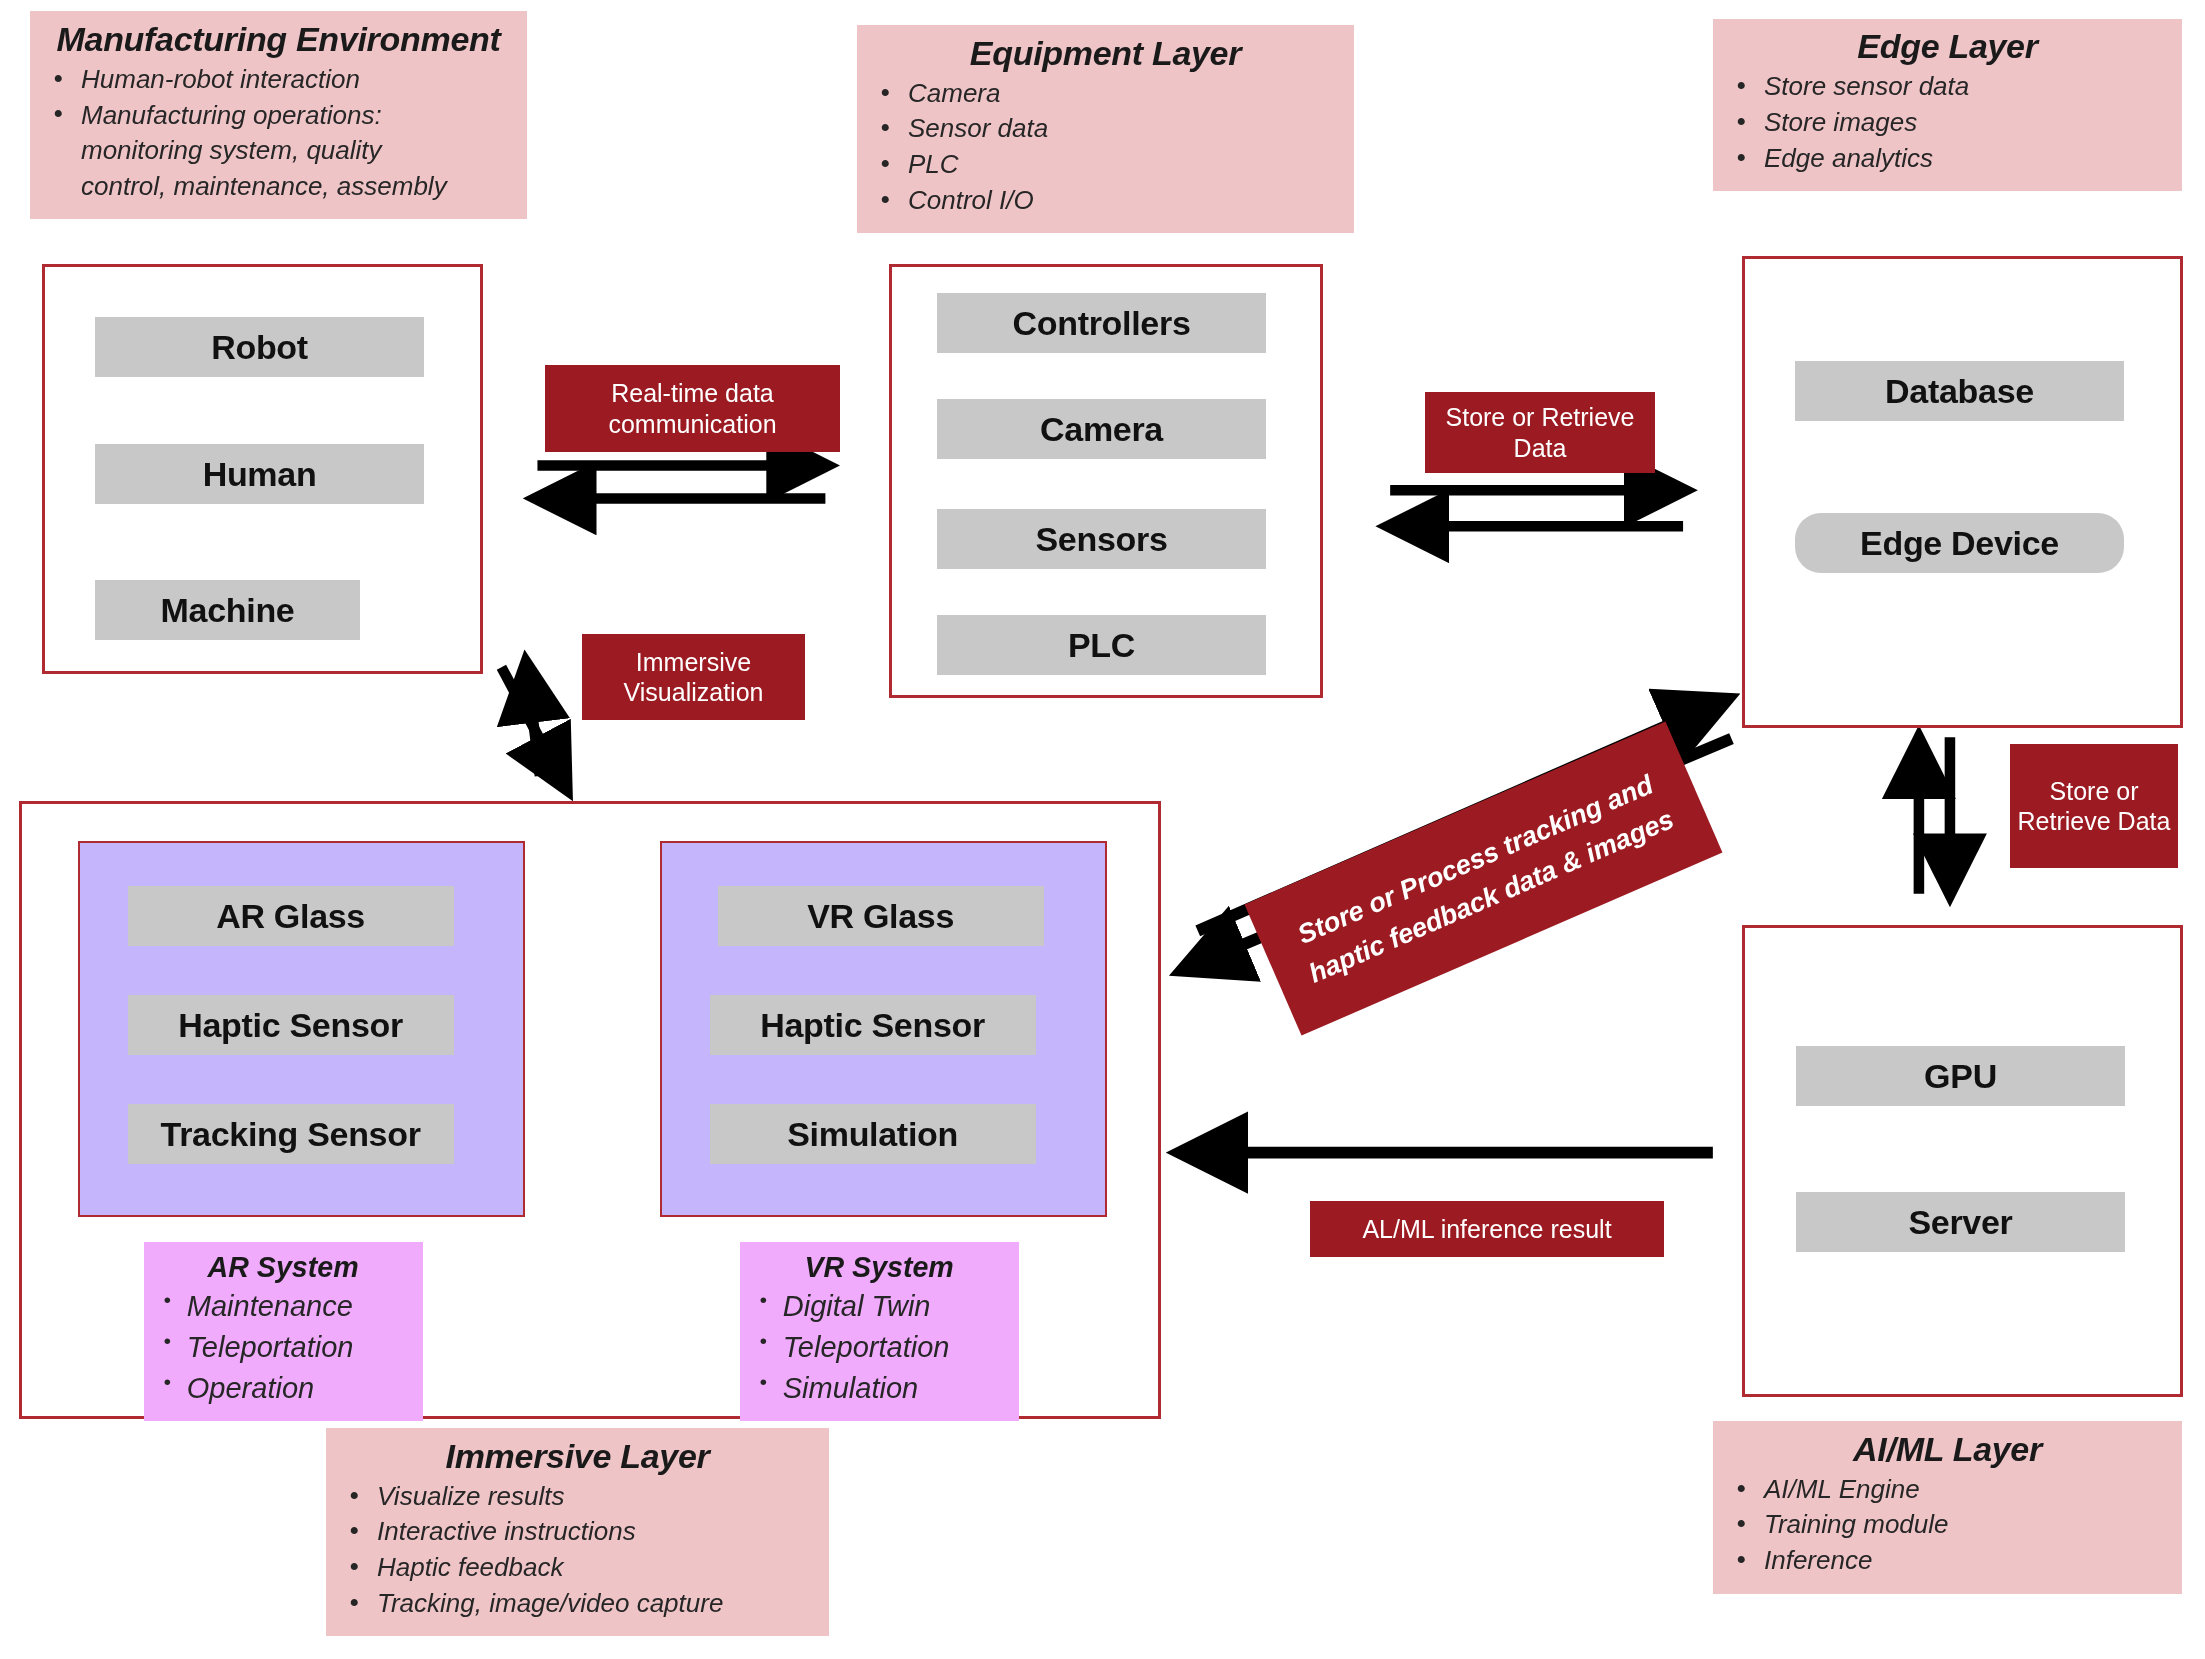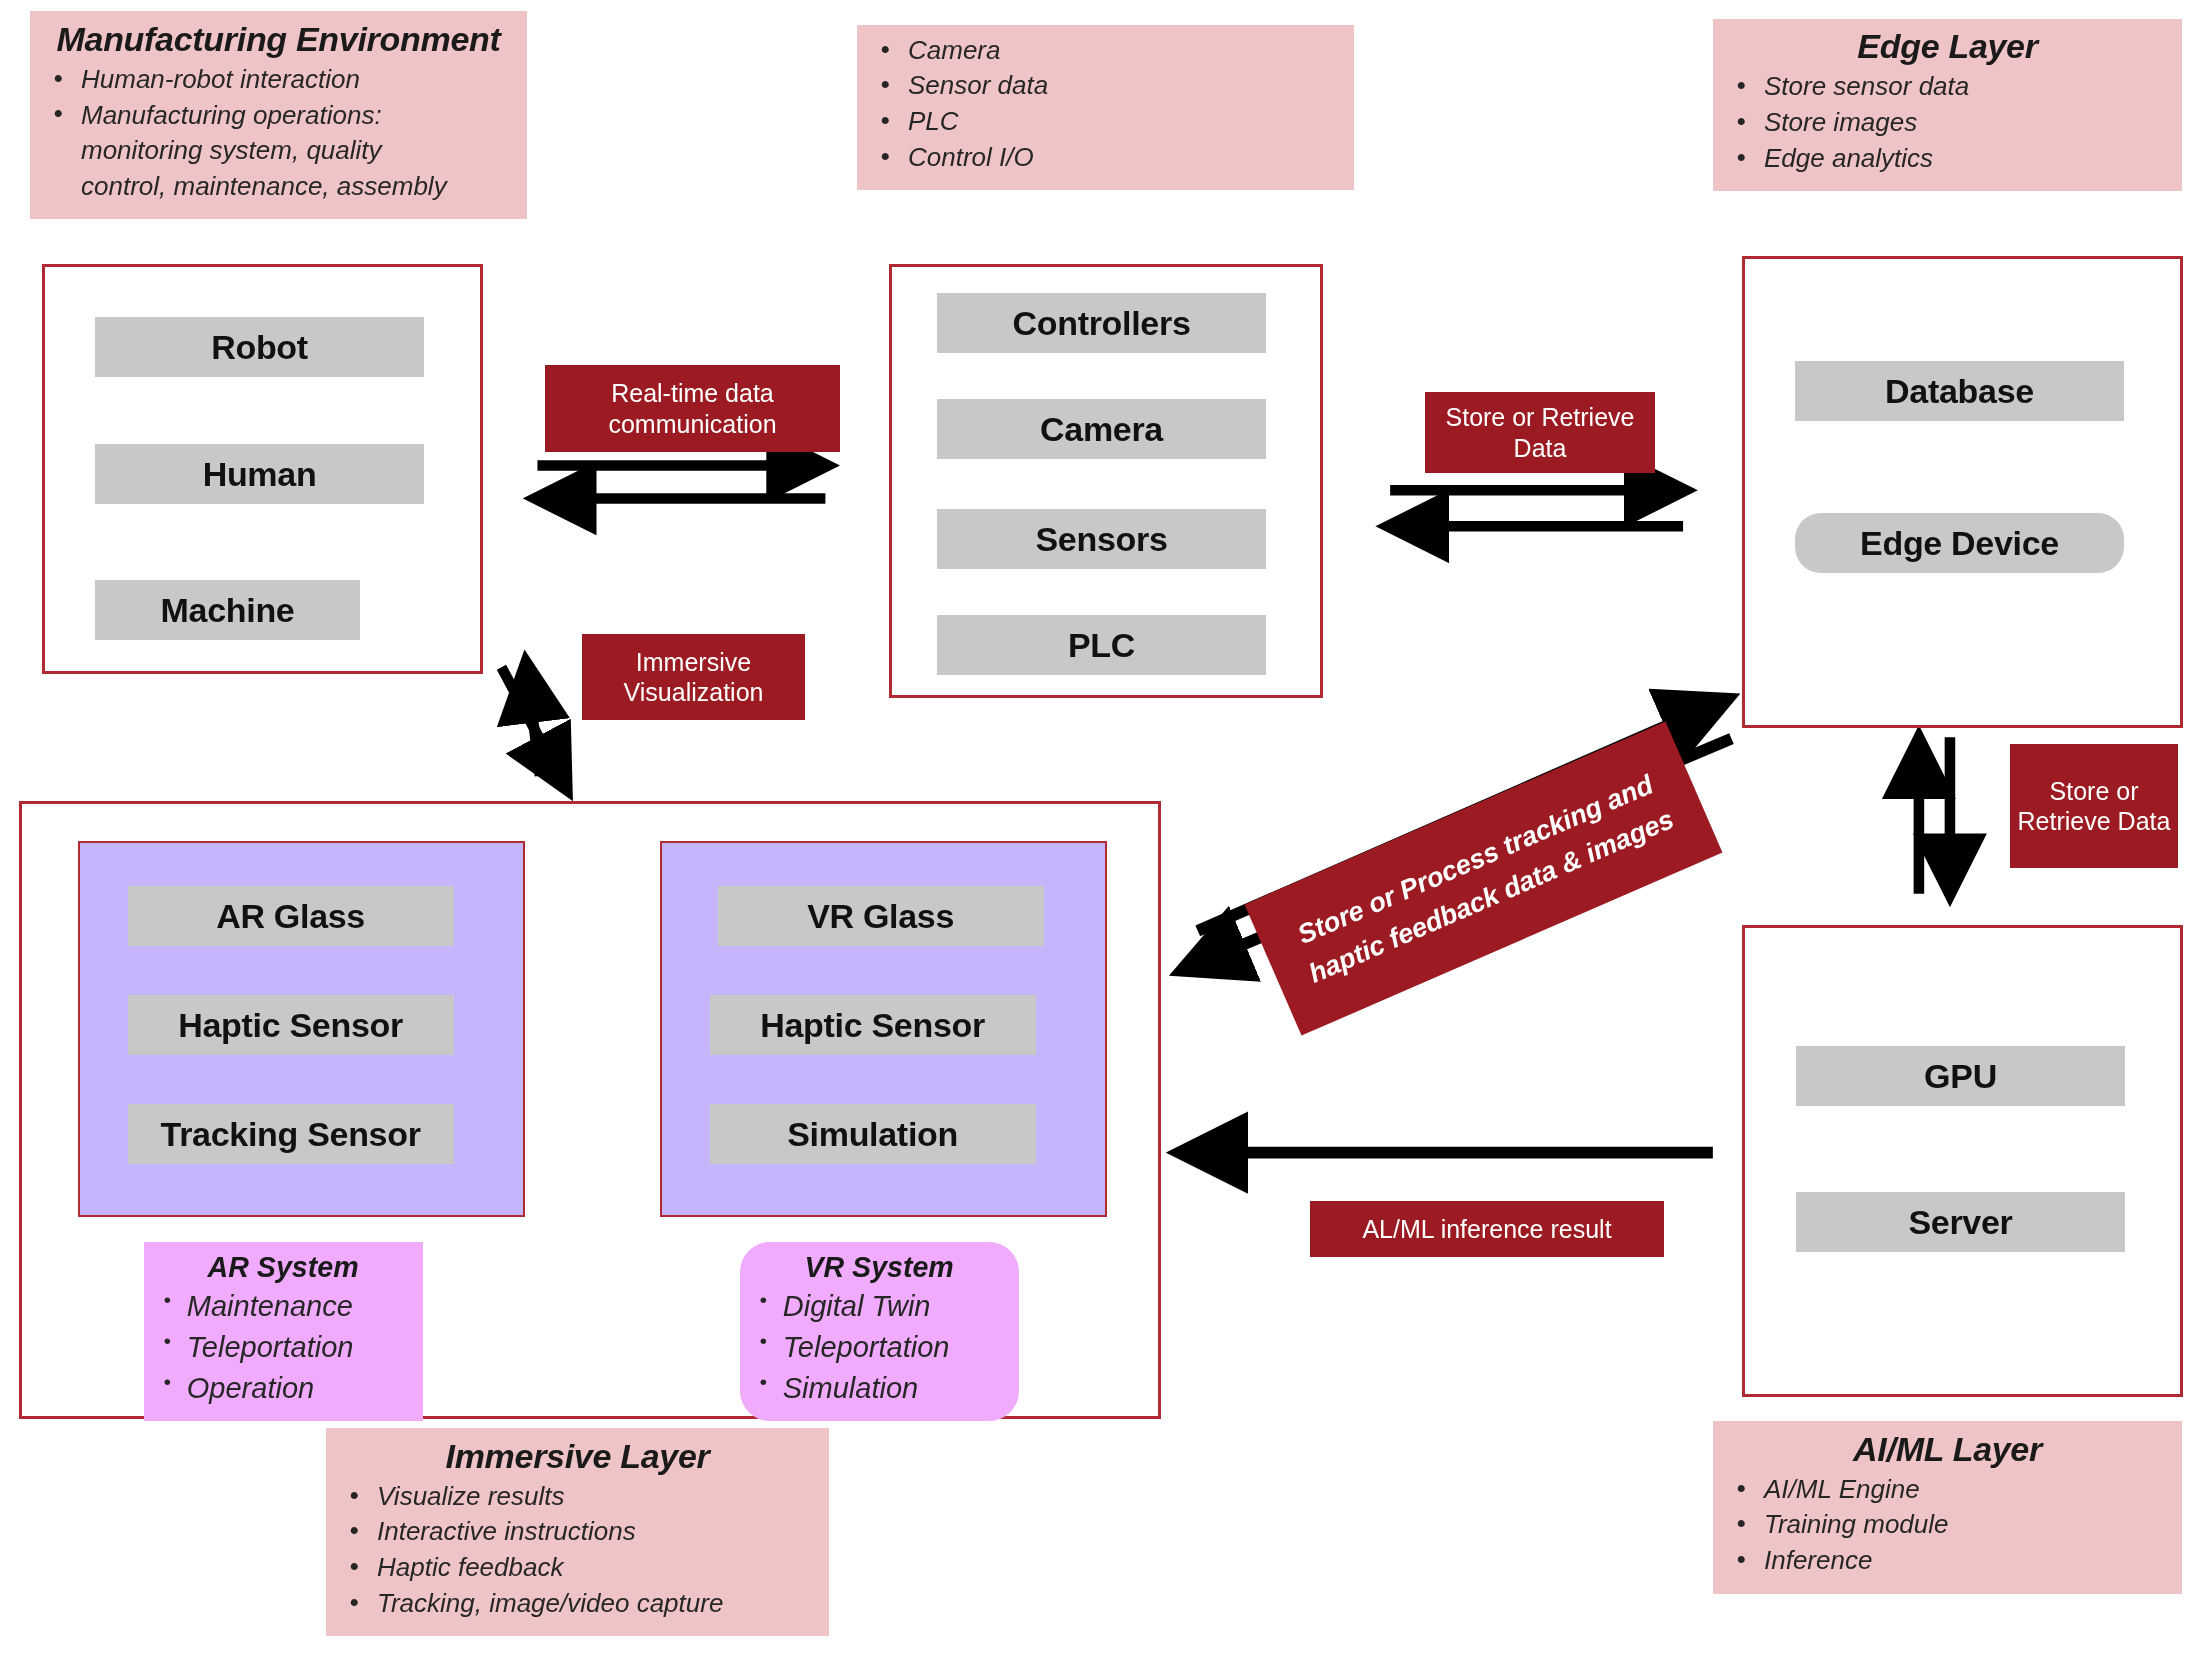--- a/index.html
+++ b/index.html
@@ -170,20 +170,21 @@
     </ul>
   </div>
 
   <div class="abs red-box" style="left:42px; top:264px; width:441px; height:410px;">
     <div class="chip abs" style="left:50px; top:50px; width:329px; height:60px;">Robot</div>
     <div class="chip abs" style="left:50px; top:177px; width:329px; height:60px;">Human</div>
     <div class="chip abs" style="left:50px; top:313px; width:265px; height:60px;">Machine</div>
   </div>
 
   <div class="abs pink-panel" style="left:857px; top:25px; width:497px;">
+    <div class="panel-title">Equipment Layer</div>
     <ul class="bullet-list">
       <li>Camera</li>
       <li>Sensor data</li>
       <li>PLC</li>
       <li>Control I/O</li>
     </ul>
   </div>
 
   <div class="abs red-box" style="left:889px; top:264px; width:434px; height:434px;">
     <div class="chip abs" style="left:45px; top:26px; width:329px; height:60px;">Controllers</div>
@@ -236,21 +237,21 @@
 
     <div class="abs grey-panel" style="left:122px; top:438px; width:279px;">
       <div class="gp-title">AR System</div>
       <ul class="bullet-list">
         <li>Maintenance</li>
         <li>Teleportation</li>
         <li>Operation</li>
       </ul>
     </div>
 
-    <div class="abs grey-panel" style="left:718px; top:438px; width:279px;border-radius:30px;">
+    <div class="abs grey-panel" style="left:718px; top:438px; width:279px;">
       <div class="gp-title">VR System</div>
       <ul class="bullet-list">
         <li>Digital Twin</li>
         <li>Teleportation</li>
         <li>Simulation</li>
       </ul>
     </div>
   </div>
 
   <div class="abs pink-panel" style="left:326px; top:1428px; width:503px;">

